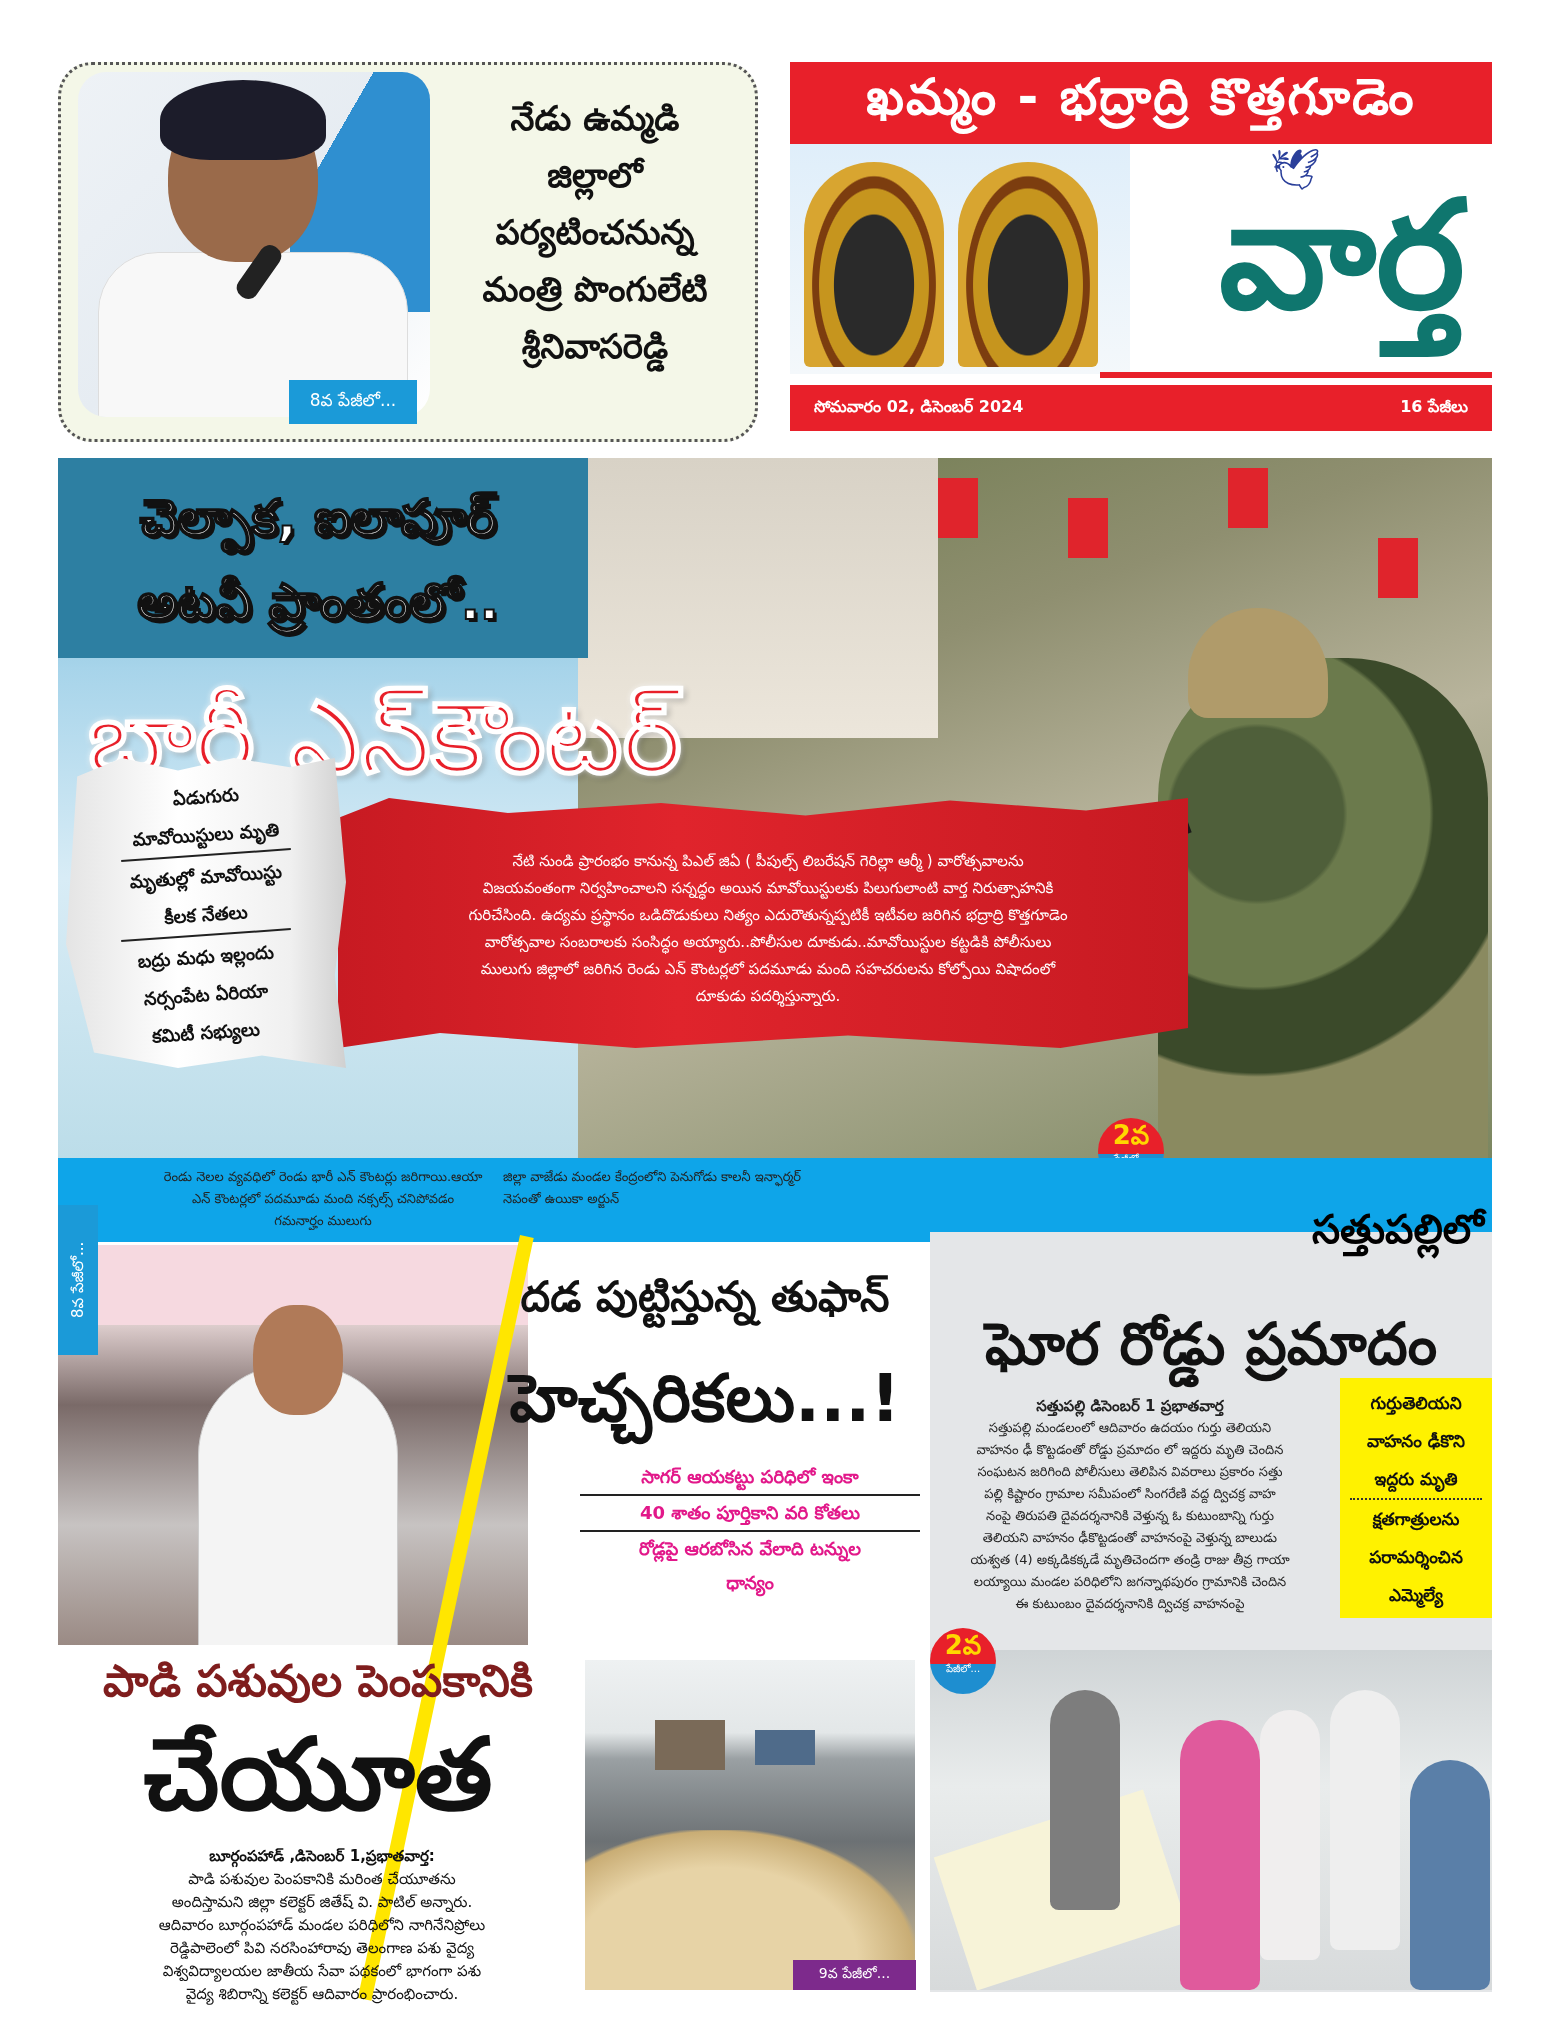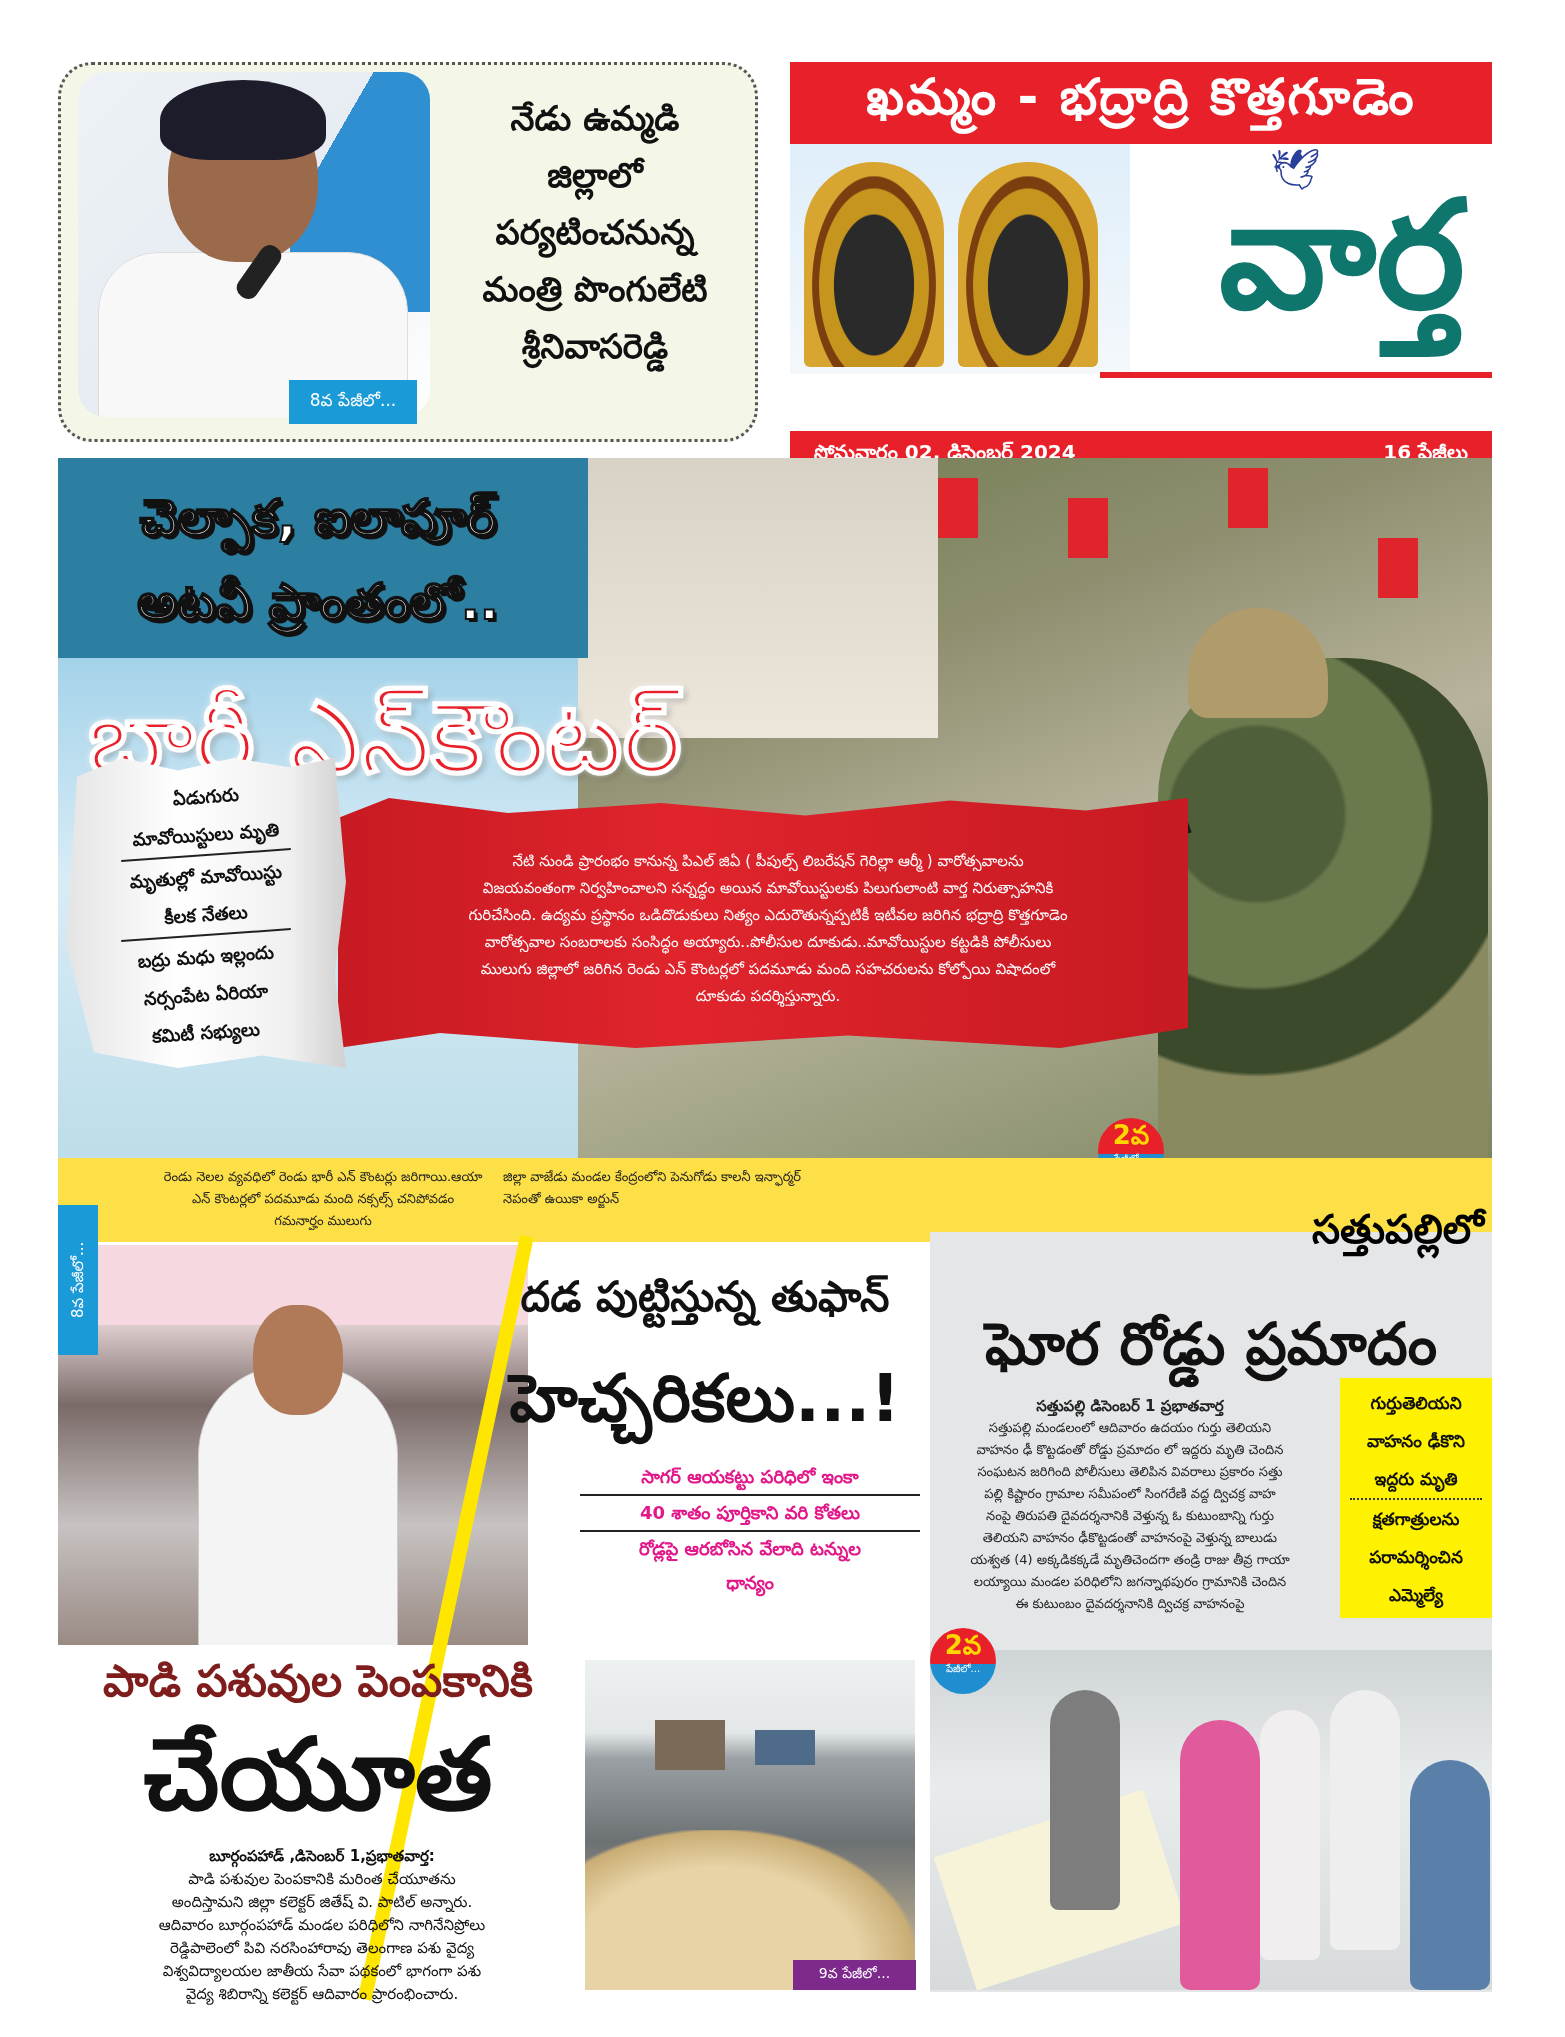--- a/index.html
+++ b/index.html
@@ -29,21 +29,21 @@
     font-weight: bold; font-size: 50px; display:flex; align-items:center; justify-content:center; letter-spacing: 2px; }
   .deity { left: 790px; top: 144px; width: 340px; height: 230px;
     background: linear-gradient(180deg,#dfeefa,#f4f8fb); overflow:hidden; }
   .arch { position:absolute; top:18px; width:140px; height:205px; border-radius:70px 70px 6px 6px;
     background: radial-gradient(ellipse at 50% 60%, #2a2a2a 0 40%, #c6951e 41% 55%, #7c3d0f 56% 62%, #d8a530 63%); }
   .logo { left: 1152px; top: 150px; width: 380px; height: 220px; color: #0f766e;
     font-size: 150px; font-weight: bold; text-align: center; line-height: 210px; font-family: "DejaVu Sans", sans-serif; }
   .bird { left: 1270px; top: 146px; font-size: 40px; color: #2a3f9a; }
   .logo-underline { left: 1100px; top: 372px; width: 392px; height: 6px; background:#e8202a; }
   .date-band { left: 790px; top: 385px; width: 702px; height: 46px; background: #e8202a; color: #fff;
-    font-weight: bold; font-size: 20px; display:flex; align-items:center; justify-content:space-between; padding: 0 24px; margin-top: 46px; }
+    font-weight: bold; font-size: 16px; display:flex; align-items:center; justify-content:space-between; padding: 0 24px; }
 
   
   .lead { left: 58px; top: 458px; width: 1434px; height: 700px; overflow: hidden;
     background: linear-gradient(180deg,#5aa8c8 0%,#a7d4ea 30%,#d8ecf6 60%,#bcdde9 100%); }
   .lead-scene { position:absolute; left:520px; top:0; width:914px; height:700px;
     background: linear-gradient(160deg,#6e7a4e 0%,#8f8f70 30%,#b8b49c 55%,#7b8660 100%); }
   .scene-sand { position:absolute; left:520px; top:0; width:360px; height:280px; background: linear-gradient(180deg,#d8d2c6,#ece6db); }
   .flag-red { position:absolute; width:40px; height:60px; background:#e0242c; }
   .soldier { position:absolute; left:1100px; top:200px; width:330px; height:520px;
     background: radial-gradient(circle at 30% 30%, #4f5f3a 0 20%, #6b7a4c 21% 40%, #3b4a2a 41% 60%, #8a8a60 61%); border-radius: 140px 140px 20px 20px; }
@@ -65,21 +65,21 @@
   .note-line { position:absolute; left:0; width:280px; text-align:center; font-size:18px; font-weight:bold; color:#111; transform: rotate(-4deg); }
   .note-rule { position:absolute; height:2px; background:#222; width:170px; left:55px; transform: rotate(-4deg); }
   .black-band { position:absolute; left:245px; top:638px; width:835px; height:50px; background:#121212; border-radius:25px;
     color:#fff; font-size:26px; font-weight:bold; display:flex; align-items:center; justify-content:center; }
   .page-badge { position:absolute; width:66px; height:66px; border-radius:50%;
     background: linear-gradient(180deg,#e8202a 0 55%,#1e8ed0 55%); color:#fff; text-align:center; }
   .page-badge .num { display:block; font-size:26px; font-weight:bold; color:#ffd700; line-height:34px; }
   .page-badge .lbl { display:block; font-size:10px; line-height:14px; }
 
   
-  .summary-strip { left: 58px; top: 1158px; width: 1434px; height: 84px; background:#fde047; overflow:hidden; }
+  .summary-strip { left: 58px; top: 1158px; width: 1434px; height: 84px; background:#0ea5e9; overflow:hidden; }
   .summary-strip .col { position:absolute; top:8px; font-size:13px; line-height:22px; color:#222; }
 
   
   .dairy-photo { left: 58px; top: 1245px; width: 470px; height: 400px; overflow:hidden;
     background: linear-gradient(180deg,#f2c6cf 0%,#e7d7d7 18%,#7a6a68 40%,#c7c3c2 70%,#9a8a84 100%); }
   .dairy-banner { position:absolute; left:0; top:0; width:470px; height:80px; background:#f6d9e0; }
   .dairy-man { position:absolute; left:140px; top:120px; width:200px; height:290px; background:#f4f4f4; border-radius:90px 90px 10px 10px; border:1px solid #ccc; }
   .dairy-head { position:absolute; left:195px; top:60px; width:90px; height:110px; background:#b07a58; border-radius:45%; }
   .side-tag { left: 58px; top: 1205px; width: 40px; height: 150px; background:#1b9ad8; color:#fff;
     font-size:15px; writing-mode: vertical-rl; transform: rotate(180deg); display:flex; align-items:center; justify-content:center; }

